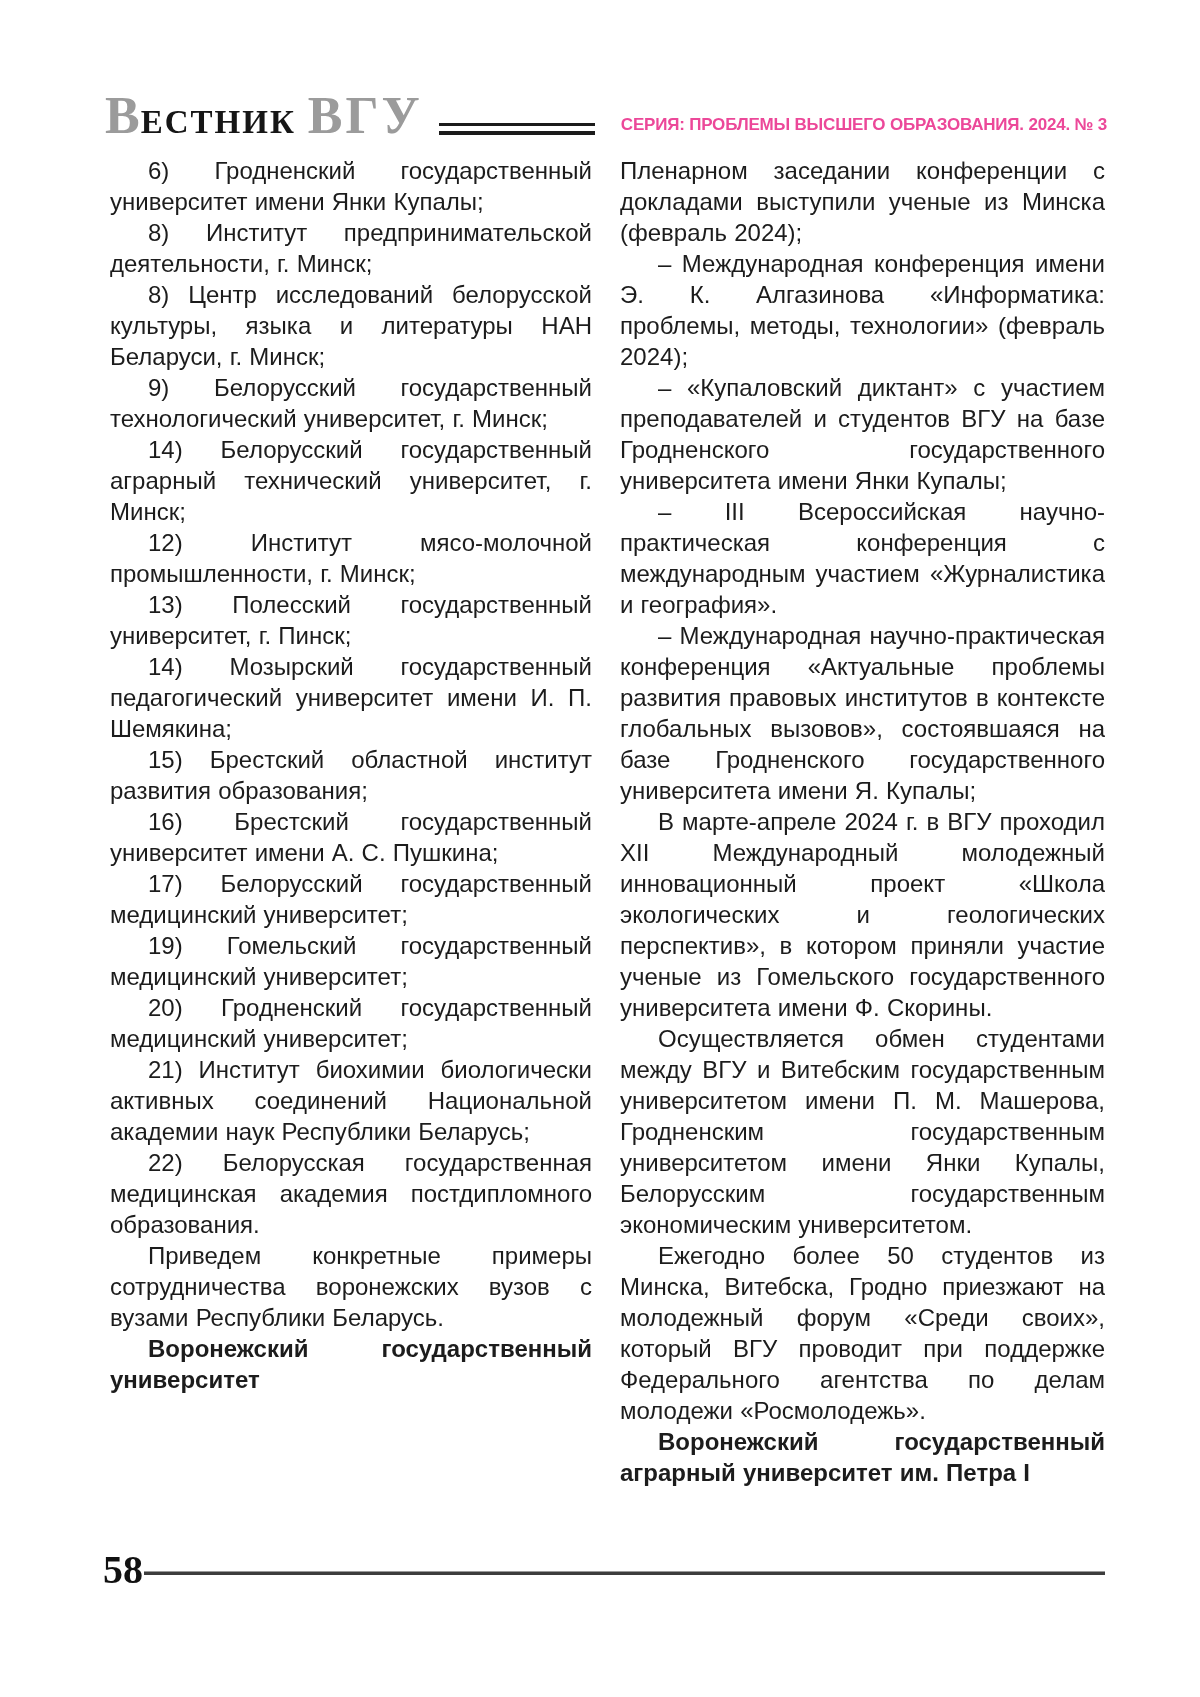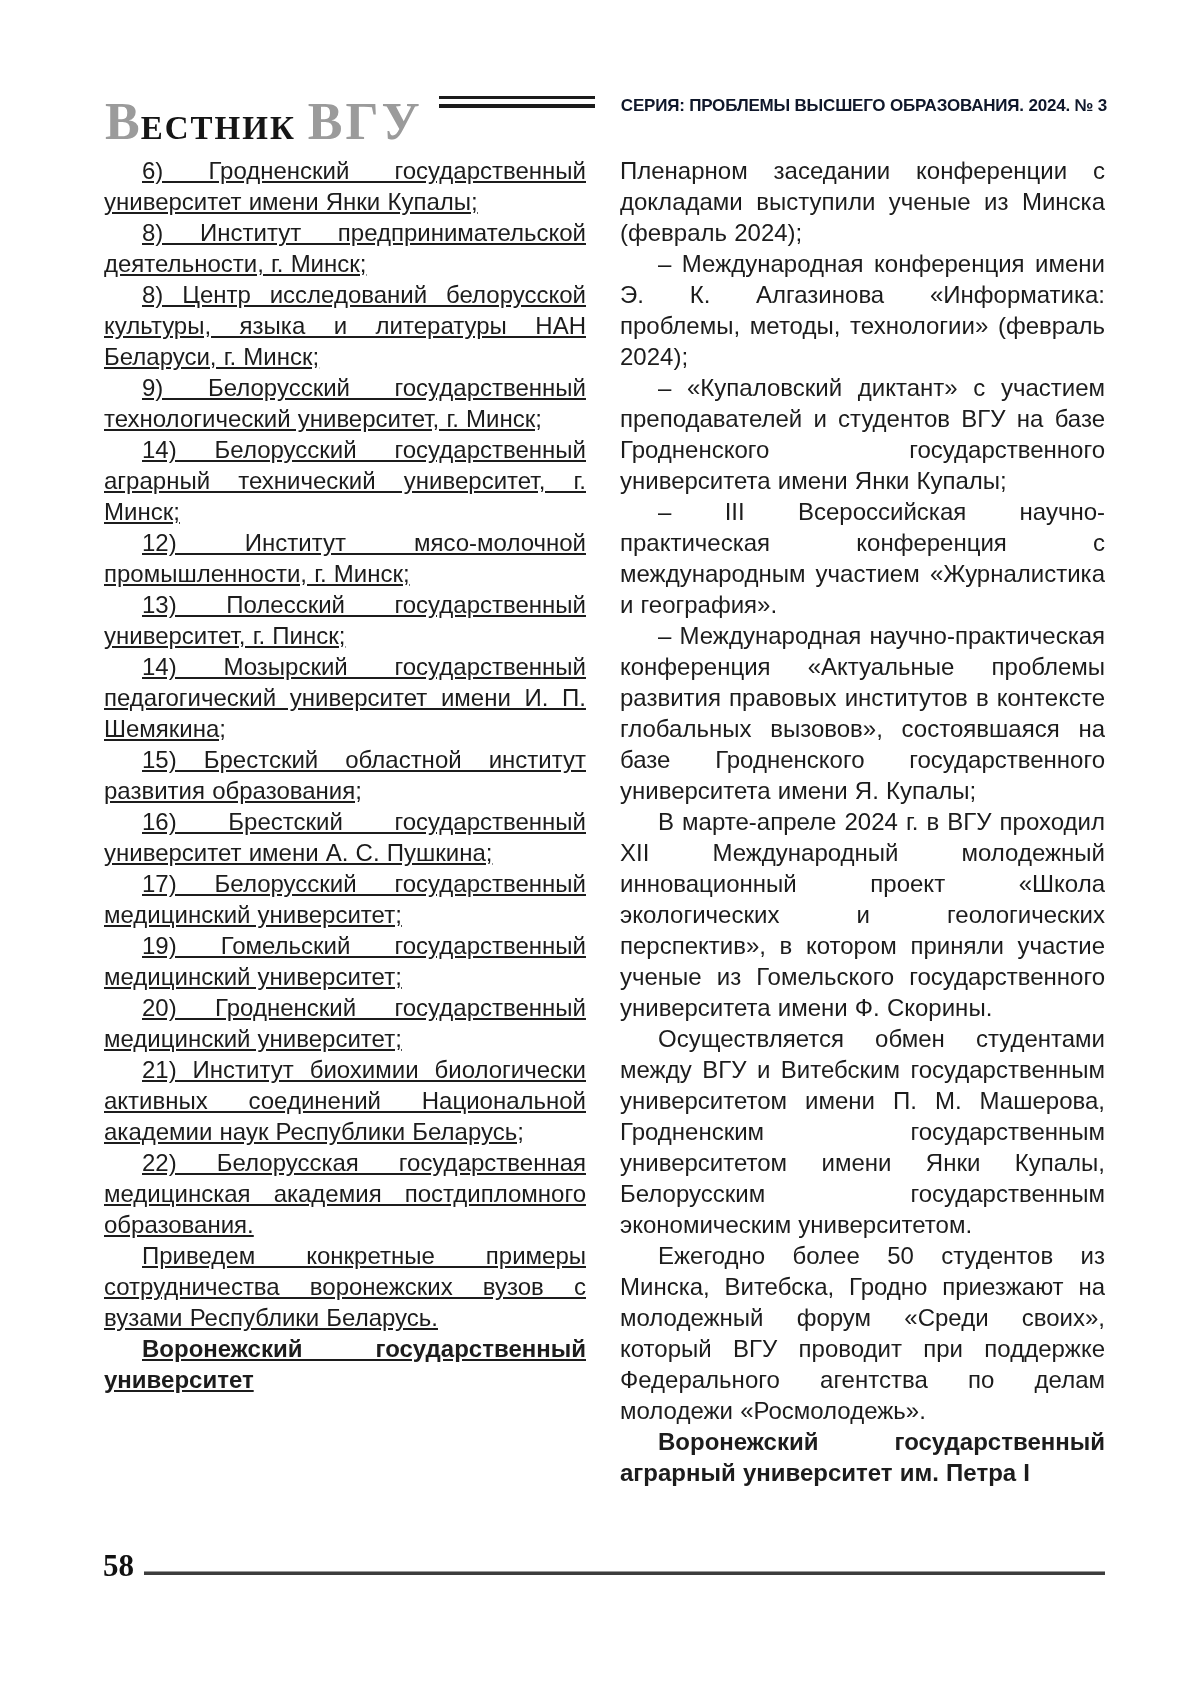--- a/index.html
+++ b/index.html
@@ -9,58 +9,58 @@
     position:relative;
     font-family:"Liberation Sans",sans-serif;
     color:#1c1c1c;
     overflow:hidden;
   }
   .page{position:absolute;inset:0;}
 
   
   .header{
     position:absolute;left:105px;top:96px;width:1002px;height:46px;
-    display:flex;align-items:flex-start;
+    display:flex;align-items:flex-end;
   }
   .logo{
     font-family:"Liberation Serif",serif;
     font-weight:bold;white-space:nowrap;line-height:1;
     letter-spacing:1px;
   }
   .logo .cap{font-size:52px;color:#9b9b9b;}
   .logo .rest{font-size:33px;color:#161616;letter-spacing:2px;}
   .logo .suffix{font-size:52px;color:#9b9b9b;margin-left:12px;letter-spacing:3px;}
   .rule-double{
     flex:1;height:5px;margin:0 26px 7px 16px;
     border-top:3px solid #1b1b1b;
     border-bottom:4px solid #1b1b1b;
   }
   .series{
     font-weight:bold;font-size:17px;letter-spacing:-0.2px;
-    white-space:nowrap;padding-bottom:7px;color:#0f172a;
+    white-space:nowrap;padding-bottom:7px;color:#ec4899;
   }
 
   
   .col{
     position:absolute;top:155px;height:1396px;overflow:hidden;
     text-align:justify;
     font-size:24px;line-height:31px;
     hyphens:auto;-webkit-hyphens:auto;word-spacing:0.5px;
   }
-  .col-left{left:104px;width:482px;text-decoration:underline;}
+  .col-left{left:110px;width:482px;}
   .col-right{left:620px;width:485px;}
   .para{margin:0;text-indent:38px;}
   .para.noindent{text-indent:0;}
   .para.bold{font-weight:bold;}
 
   
   .page-number{
     position:absolute;left:103px;top:1550px;
     font-family:"Liberation Serif",serif;font-weight:bold;
-    font-size:31px;color:#111;line-height:1;
+    font-size:40px;color:#111;line-height:1;
   }
   .footer-rule{
     position:absolute;left:144px;top:1571px;width:961px;height:0;
     border-top:1px solid #9a9a9a;
     border-bottom:3px solid #3d3d3d;
   }
 </style>
 </head>
 <body>
 

